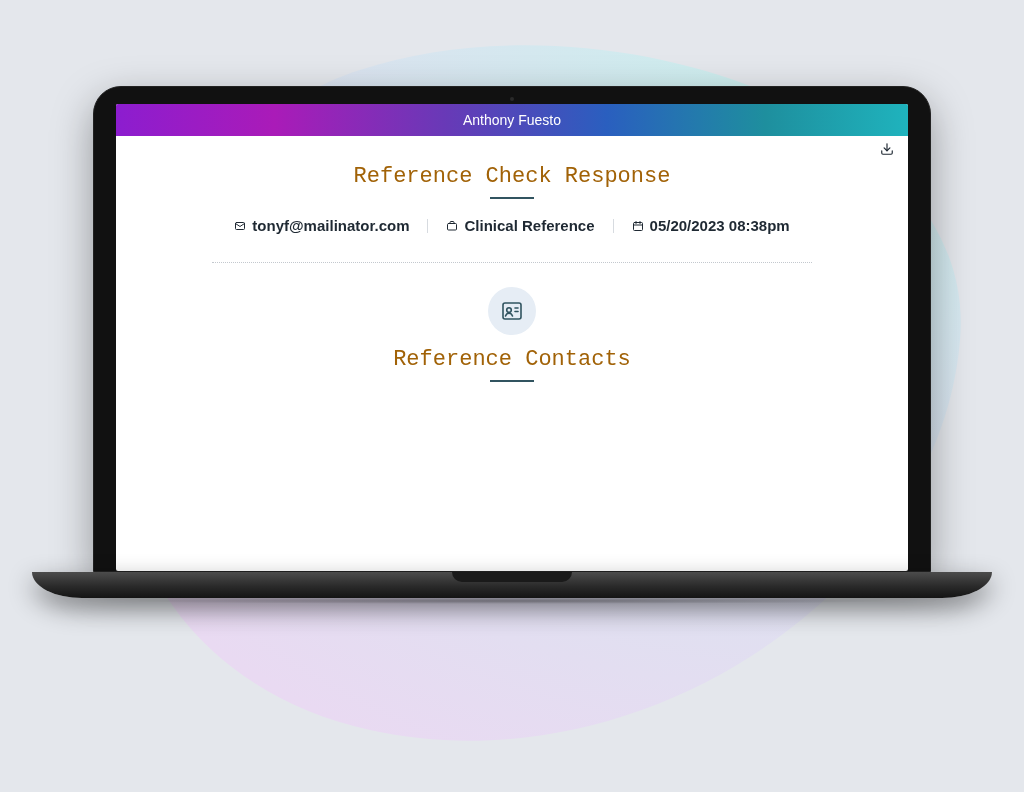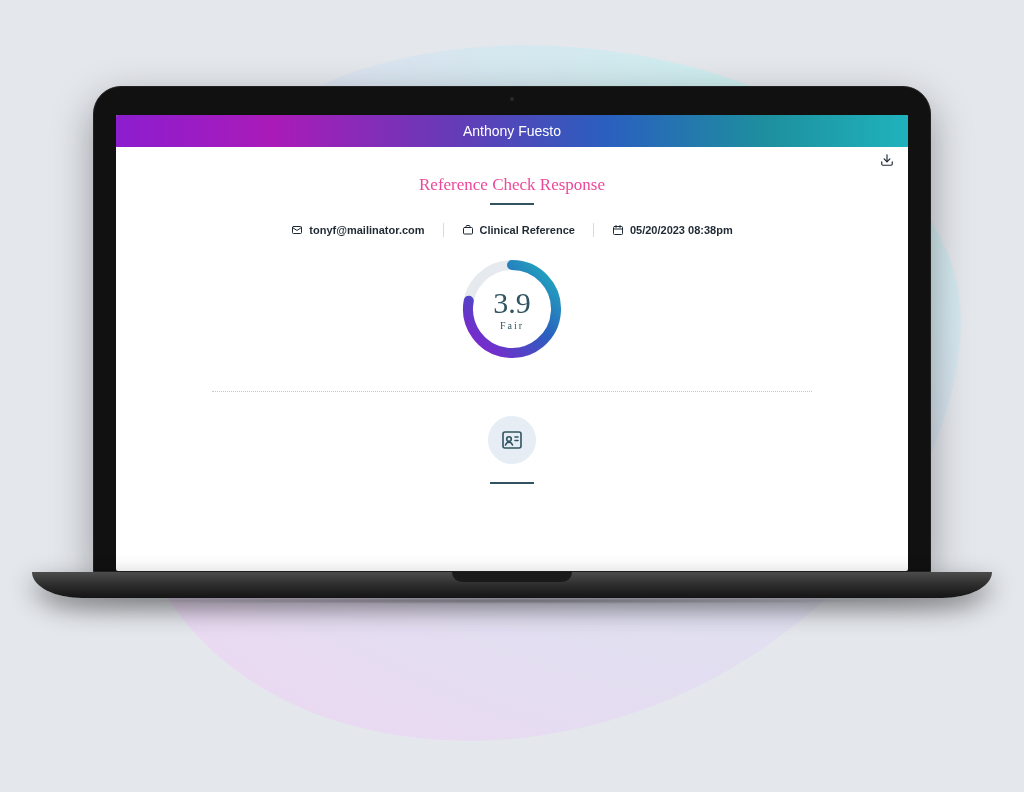--- a/index.html
+++ b/index.html
@@ -24,21 +24,21 @@
     .laptop {
       position: absolute;
       top: 86px;
       left: 50%;
       transform: translateX(-50%);
       width: 838px;
     }
     .laptop-bezel {
       background: #111;
       border-radius: 28px 28px 0 0;
-      padding: 28px 22px 0 22px;
+      padding: 17px 22px 0 22px;
       height: 486px;
       box-shadow: 0 14px 40px rgba(0,0,0,.35);
       border: 1px solid #222;
       position: relative;
     }
     .camera {
       position: absolute;
       top: 10px;
       left: 50%;
       transform: translateX(-50%);
@@ -107,40 +107,40 @@
 
     .content {
       flex: 1;
       display: flex;
       flex-direction: column;
       align-items: center;
       overflow: hidden;
       padding: 0 30px;
     }
     .heading {
-      font-family: Liberation Serif, serif;
-      color: #ec4899;
-      font-size: 17px;
+      font-family: Liberation Mono, monospace;
+      color: #a16207;
+      font-size: 22px;
       font-weight: 500;
       text-align: center;
       margin-top: 2px;
     }
     .heading-rule {
       width: 44px;
       height: 2px;
       background: #315460;
       margin: 8px auto 18px;
     }
 
     .meta-row {
       display: flex;
       align-items: center;
       justify-content: center;
       gap: 8px;
-      font-size: 11px;
+      font-size: 15px;
       color: #1f2933;
       font-weight: 600;
     }
     .meta-item {
       display: flex;
       align-items: center;
       gap: 6px;
       padding: 0 10px;
     }
     .meta-sep {
@@ -259,53 +259,34 @@
             <svg width="12" height="12" viewBox="0 0 24 24" fill="none" stroke-width="2" stroke-linecap="round" stroke-linejoin="round">
               <rect x="3" y="5" width="18" height="16" rx="2"></rect>
               <line x1="3" y1="10" x2="21" y2="10"></line>
               <line x1="8" y1="3" x2="8" y2="7"></line>
               <line x1="16" y1="3" x2="16" y2="7"></line>
             </svg>
             <span>05/20/2023 08:38pm</span>
           </div>
         </div>
 
-        <div class="gauge-wrap">
-          <div class="gauge">
-            <svg id="gauge-svg" viewBox="0 0 108 108">
-              <defs>
-                <linearGradient id="arcGrad" x1="0%" y1="100%" x2="100%" y2="0%">
-                  <stop offset="0%" stop-color="#8c1dcf"></stop>
-                  <stop offset="55%" stop-color="#2a5fbf"></stop>
-                  <stop offset="100%" stop-color="#1fb3bd"></stop>
-                </linearGradient>
-              </defs>
-              <circle cx="54" cy="54" r="44" fill="none" stroke="#e6eaef" stroke-width="10"></circle>
-
-            <path d="M 54 10 A 44 44 0 1 1 10.779360967937698 45.75522215822811" fill="none" stroke="url(#arcGrad)" stroke-width="10" stroke-linecap="round"></path>
-              </svg>
-            <div class="gauge-center">
-              <div class="gauge-value">3.9</div>
-              <div class="gauge-label">Fair</div>
-            </div>
-          </div>
-        </div>
 
         <div class="dotted-divider"></div>
 
         <div class="circle-icon">
           <svg width="24" height="24" viewBox="0 0 24 24" fill="none" stroke="#315460" stroke-width="1.6" stroke-linecap="round" stroke-linejoin="round">
             <rect x="3" y="4" width="18" height="16" rx="2"></rect>
             <circle cx="9" cy="11" r="2.3"></circle>
             <path d="M5.5 17c.6-1.8 2-2.8 3.5-2.8s2.9 1 3.5 2.8"></path>
             <line x1="15" y1="9" x2="18" y2="9"></line>
             <line x1="15" y1="12.5" x2="18" y2="12.5"></line>
           </svg>
         </div>
 
+        <div class="heading">Reference Contacts</div>
         <div class="heading-rule"></div>
 
       </div>
 
     </div>
   </div>
   <div class="laptop-base">
     <div class="laptop-notch"></div>
   </div>
   <div class="laptop-foot"></div>

